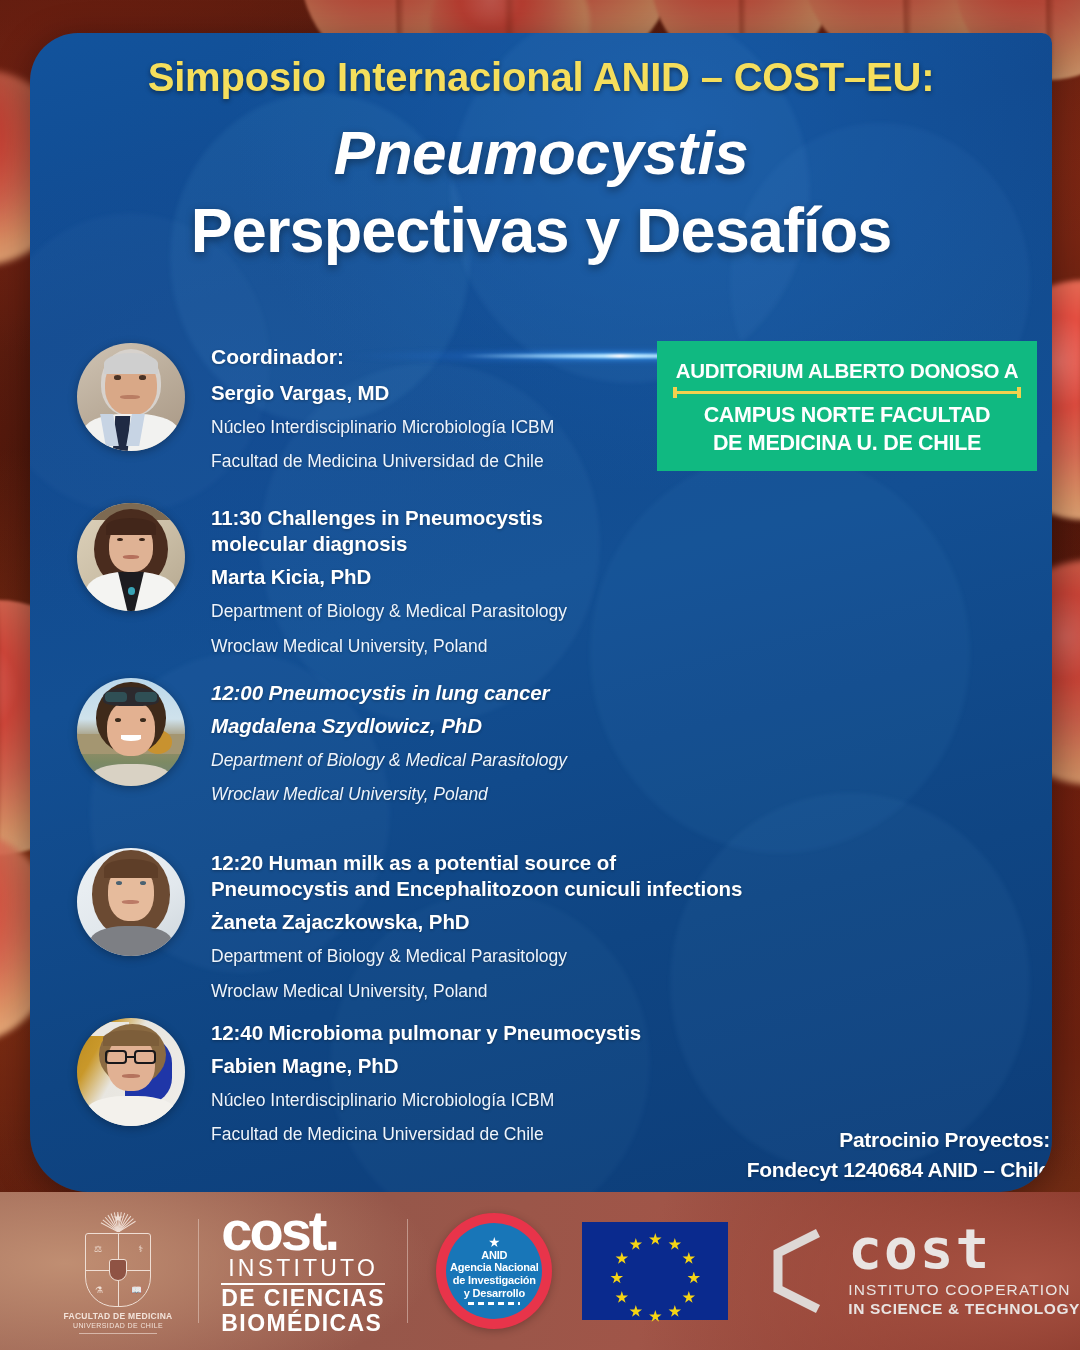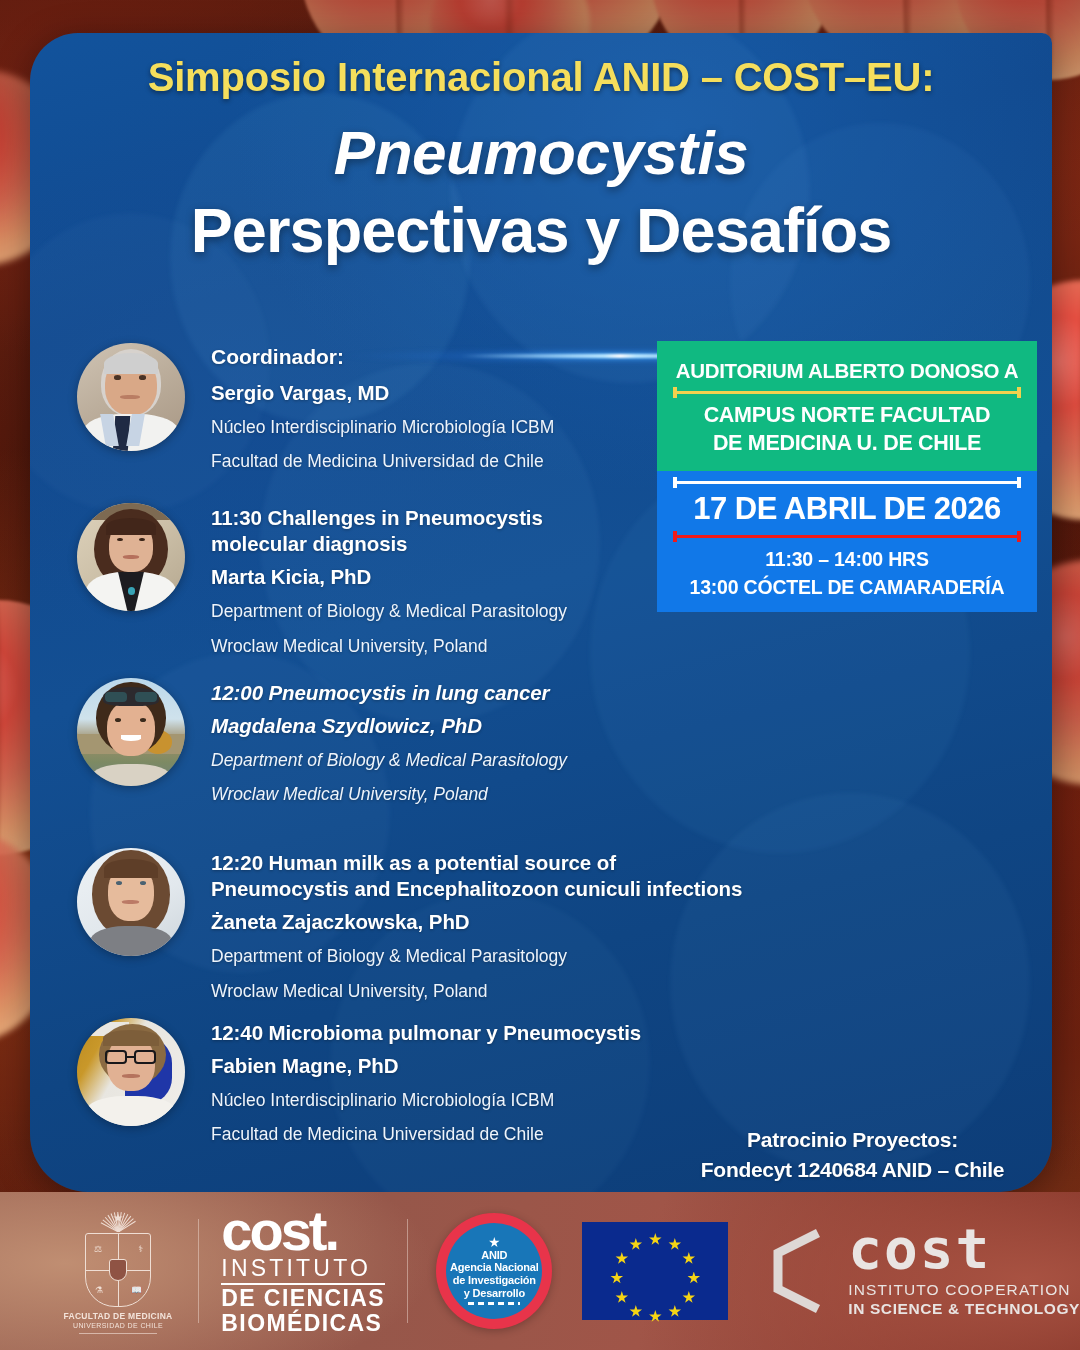--- a/index.html
+++ b/index.html
@@ -141,21 +141,21 @@
   
   .divider { position:relative; height:10px; margin:4px 2px; }
   .divider .bar { position:absolute; left:6px; right:6px; top:4px; height:3px; }
   .divider .cap { position:absolute; top:0; width:4px; height:11px; }
   .divider .cap.l { left:4px; } .divider .cap.r { right:4px; }
   .dv-yellow .bar, .dv-yellow .cap { background:#f2d14e; }
   .dv-white  .bar, .dv-white  .cap { background:#ffffff; }
   .dv-red    .bar, .dv-red    .cap { background:#f01a1a; }
 
   
-  #sponsor { position:absolute; left:625px; top:1092px; width:395px; text-align:center; }
+  #sponsor { position:absolute; left:625px; top:1092px; width:395px; text-align:right; }
   #sponsor div {
     font-size:21px; font-weight:bold; color:#ffffff; line-height:1.42;
     letter-spacing:-.3px; white-space:nowrap; text-shadow:0 1px 3px rgba(0,0,0,.30);
   }
 
   
   #footer {
     position:absolute; left:0; top:1192px; width:1080px; height:158px;
     background:
       radial-gradient(ellipse 55% 140% at 6% 45%, #c08e72 0%, rgba(192,142,114,0) 62%),
@@ -184,21 +184,21 @@
     border-radius:3px 3px 9px 9px; left:50%; top:50%; transform:translate(-50%,-50%); background:#8f5344; }
   .sh-q { position:absolute; font-size:9px; color:#efded4; }
   .uc-t1 { font-size:8.5px; font-weight:bold; letter-spacing:.3px; margin-top:4px; }
   .uc-t2 { font-size:7px; letter-spacing:.4px; margin-top:1px; }
   .uc-rule { width:78px; height:1.2px; background:rgba(243,227,218,.6); margin:4px auto 0; }
   #uchile-sep { width:1.4px; height:104px; background:rgba(243,227,218,.45); margin-left:20px; }
 
   
   #icbm { margin-left:22px; color:#fff; }
   .icbm-mark { font-size:56px; font-weight:bold; letter-spacing:-3px; line-height:.92; }
-  .icbm-l1 { font-size:23px; letter-spacing:3.2px; line-height:1.12; }
+  .icbm-l1 { font-size:23px; letter-spacing:3.2px; line-height:1.12;text-align:center; }
   .icbm-rule { height:1.6px; background:#fff; margin:1px 0; }
   .icbm-l2 { font-size:23px; font-weight:bold; letter-spacing:1.4px; line-height:1.12; }
   .icbm-l3 { font-size:23px; font-weight:bold; letter-spacing:1.4px; line-height:1.12; }
   #icbm-sep { width:1.4px; height:104px; background:rgba(243,227,218,.45); margin-left:22px; }
 
   
   #anid { margin-left:28px; width:116px; height:116px; border-radius:50%;
     background:#e8344a; display:flex; align-items:center; justify-content:center;
     box-shadow:0 2px 8px rgba(0,0,0,.25); }
   #anid .inner { width:96px; height:96px; border-radius:50%; background:#1876b8;
@@ -380,35 +380,20 @@
   <div id="venue">
     <div class="v-green">
       <div class="v-line1">AUDITORIUM ALBERTO DONOSO A</div>
       <div class="divider dv-yellow">
         <span class="cap l"></span>
           <span class="bar"></span>
           <span class="cap r"></span>
       </div>
       <div class="v-line2">CAMPUS NORTE FACULTAD</div>
       <div class="v-line2">DE MEDICINA U. DE CHILE</div>
-    </div>
-    <div class="v-blue">
-      <div class="divider dv-white">
-        <span class="cap l"></span>
-          <span class="bar"></span>
-          <span class="cap r"></span>
-      </div>
-      <div class="v-date">17 DE ABRIL DE 2026</div>
-      <div class="divider dv-red">
-        <span class="cap l"></span>
-          <span class="bar"></span>
-          <span class="cap r"></span>
-      </div>
-      <div class="v-time">11:30 – 14:00 HRS</div>
-      <div class="v-time">13:00 CÓCTEL DE CAMARADERÍA</div>
     </div>
   </div>
 
   <div id="sponsor">
     <div>Patrocinio Proyectos:</div>
     <div>Fondecyt 1240684 ANID – Chile</div>
     <div>COST CA23142 – Unión Europea</div>
   </div>
 </div>
 

